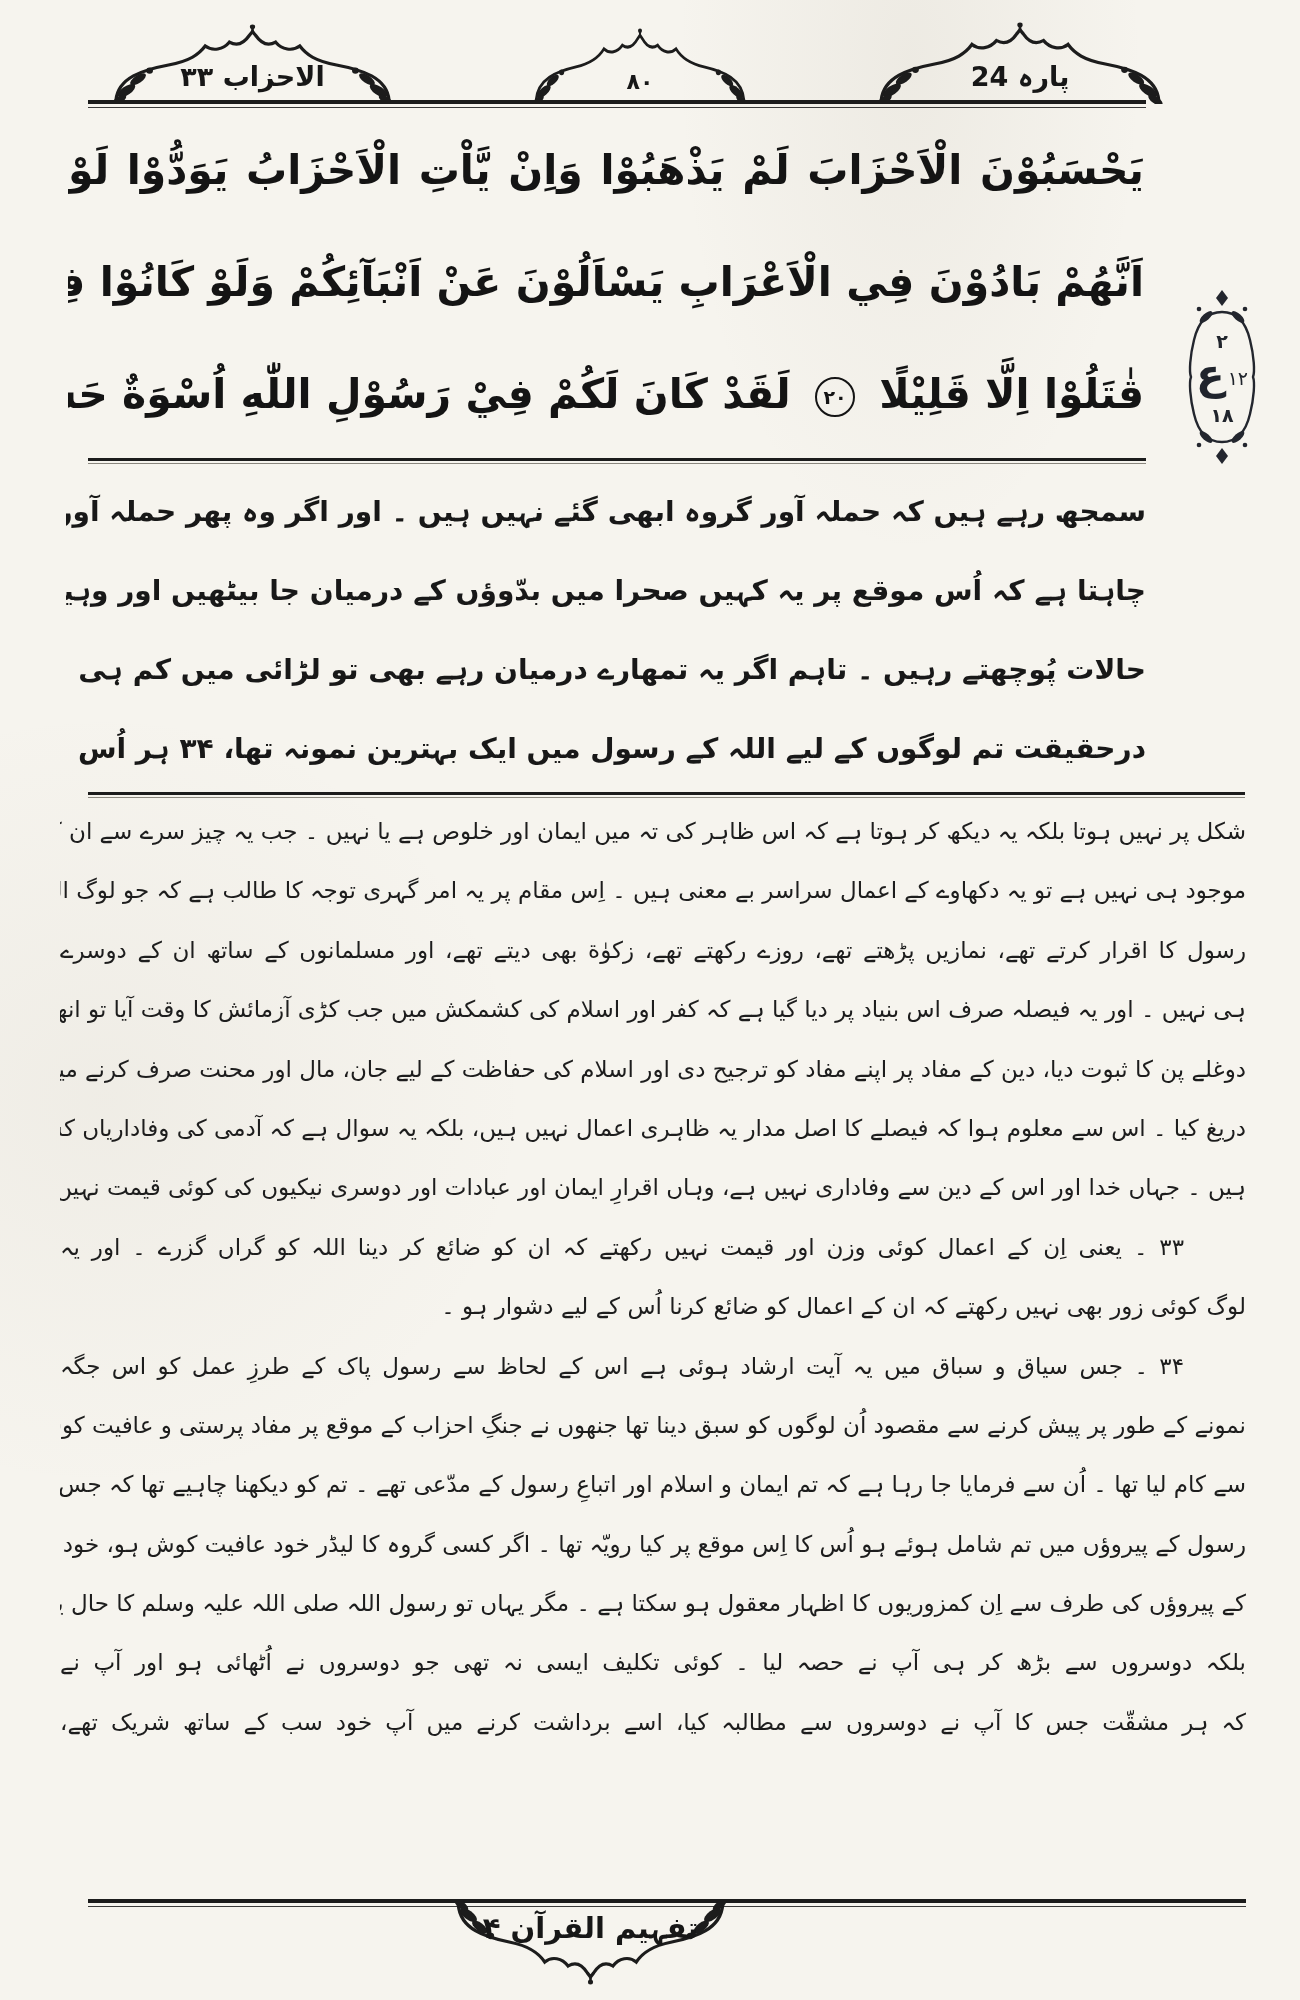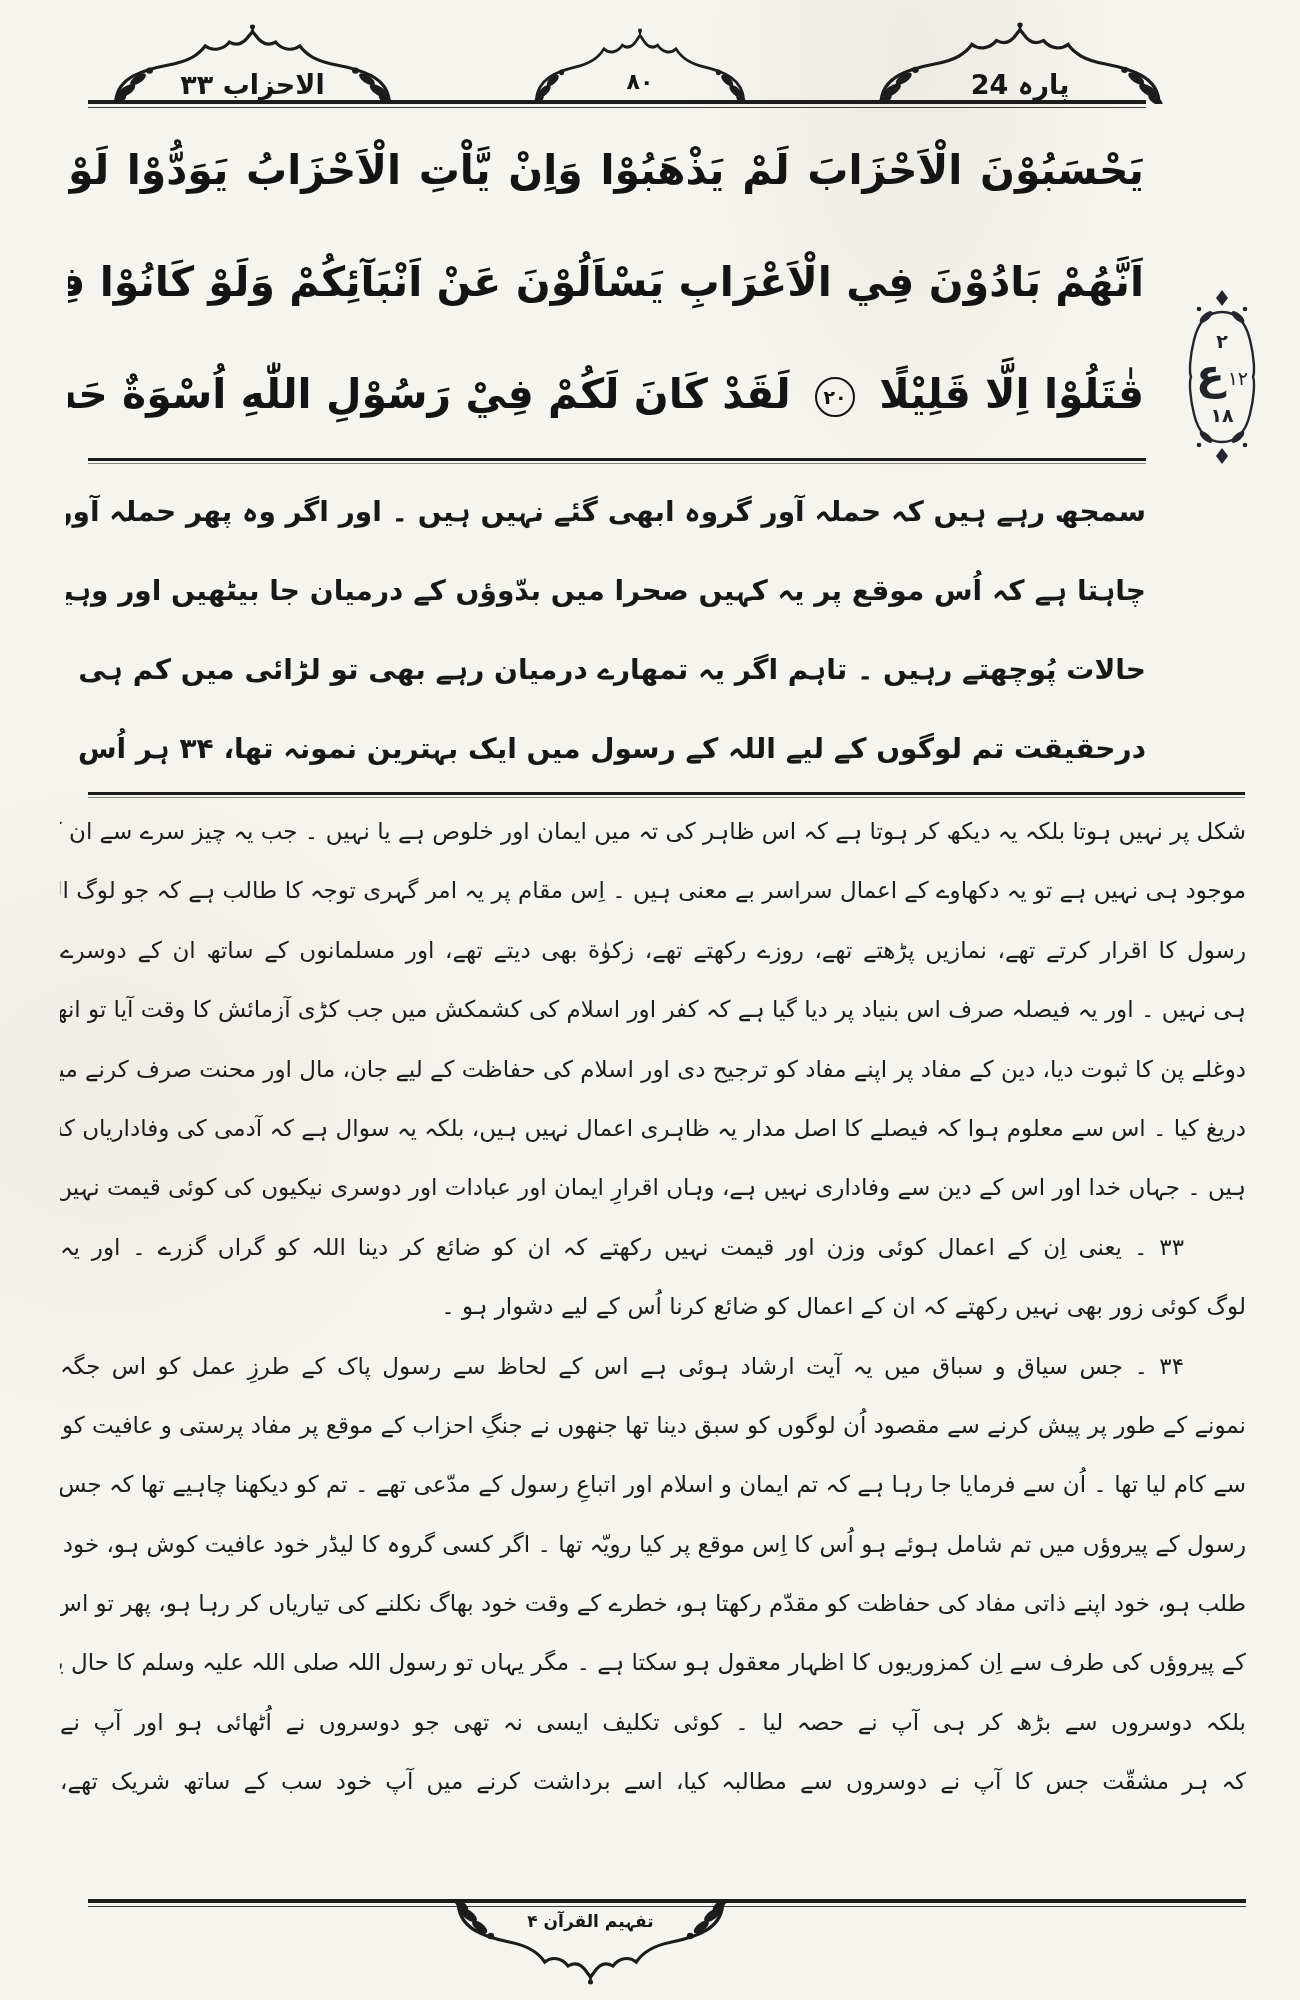--- a/index.html
+++ b/index.html
@@ -19,26 +19,26 @@
   
   .rule{position:absolute;}
   .rule-double{border-top:4px solid #1c1c1c;border-bottom:1px solid #3a3a3a;height:3px;}
   .rule-heavy{border-top:3px solid #1c1c1c;border-bottom:1px solid #8a877e;height:2px;}
   
   .cartouche{position:absolute;}
   .cartouche svg{position:absolute;inset:0;width:100%;height:100%;}
   .cartouche-label{
     position:absolute;inset:0;
     display:flex;align-items:flex-end;justify-content:center;
-    padding-bottom:4px;
+    padding-bottom:12px;
     font-weight:bold;font-size:27px;letter-spacing:1px;
     color:#171717;
   }
   .cartouche-label.small-num{font-size:22px;padding-bottom:10px;}
-  .footer-cartouche .cartouche-label{align-items:flex-start;padding-top:10px;font-size:17px;}
+  .footer-cartouche .cartouche-label{align-items:flex-start;padding-top:10px;font-size:29px;}
   
   .quran-block{position:absolute;left:68px;top:114px;width:1076px;}
   .quran-line{
     height:112px;line-height:112px;
     font-size:41px;font-weight:bold;
     text-align:justify;text-align-last:justify;
     white-space:nowrap;overflow:hidden;
     color:#141414;
   }
   .ayah-badge{
@@ -180,21 +180,20 @@
     <div class="commentary-line">ہی نہیں ۔ اور یہ فیصلہ صرف اس بنیاد پر دیا گیا ہے کہ کفر اور اسلام کی کشمکش میں جب کڑی آزمائش کا وقت آیا تو انھوں نے</div>
     <div class="commentary-line">دوغلے پن کا ثبوت دیا، دین کے مفاد پر اپنے مفاد کو ترجیح دی اور اسلام کی حفاظت کے لیے جان، مال اور محنت صرف کرنے میں</div>
     <div class="commentary-line">دریغ کیا ۔ اس سے معلوم ہوا کہ فیصلے کا اصل مدار یہ ظاہری اعمال نہیں ہیں، بلکہ یہ سوال ہے کہ آدمی کی وفاداریاں کس طرف</div>
     <div class="commentary-line endline">ہیں ۔ جہاں خدا اور اس کے دین سے وفاداری نہیں ہے، وہاں اقرارِ ایمان اور عبادات اور دوسری نیکیوں کی کوئی قیمت نہیں ۔</div>
     <div class="commentary-line indent">۳۳ ۔ یعنی اِن کے اعمال کوئی وزن اور قیمت نہیں رکھتے کہ ان کو ضائع کر دینا اللہ کو گراں گزرے ۔ اور یہ</div>
     <div class="commentary-line endline">لوگ کوئی زور بھی نہیں رکھتے کہ ان کے اعمال کو ضائع کرنا اُس کے لیے دشوار ہو ۔</div>
     <div class="commentary-line indent">۳۴ ۔ جس سیاق و سباق میں یہ آیت ارشاد ہوئی ہے اس کے لحاظ سے رسول پاک کے طرزِ عمل کو اس جگہ</div>
     <div class="commentary-line">نمونے کے طور پر پیش کرنے سے مقصود اُن لوگوں کو سبق دینا تھا جنھوں نے جنگِ احزاب کے موقع پر مفاد پرستی و عافیت کوشی</div>
     <div class="commentary-line">سے کام لیا تھا ۔ اُن سے فرمایا جا رہا ہے کہ تم ایمان و اسلام اور اتباعِ رسول کے مدّعی تھے ۔ تم کو دیکھنا چاہیے تھا کہ جس</div>
     <div class="commentary-line">رسول کے پیروؤں میں تم شامل ہوئے ہو اُس کا اِس موقع پر کیا رویّہ تھا ۔ اگر کسی گروہ کا لیڈر خود عافیت کوش ہو، خود آرام</div>
-    <div class="commentary-line">طلب ہو، خود اپنے ذاتی مفاد کی حفاظت کو مقدّم رکھتا ہو، خطرے کے وقت خود بھاگ نکلنے کی تیاریاں کر رہا ہو، پھر تو اس</div>
     <div class="commentary-line">کے پیروؤں کی طرف سے اِن کمزوریوں کا اظہار معقول ہو سکتا ہے ۔ مگر یہاں تو رسول اللہ صلی اللہ علیہ وسلم کا حال یہ تھا</div>
     <div class="commentary-line">بلکہ دوسروں سے بڑھ کر ہی آپ نے حصہ لیا ۔ کوئی تکلیف ایسی نہ تھی جو دوسروں نے اُٹھائی ہو اور آپ نے</div>
     <div class="commentary-line">کہ ہر مشقّت جس کا آپ نے دوسروں سے مطالبہ کیا، اسے برداشت کرنے میں آپ خود سب کے ساتھ شریک تھے،</div>
   </div>
 
   <div class="rule rule-double" style="left:88px;top:1899px;width:1158px;"></div>
 
   <div class="cartouche footer-cartouche" style="left:438px;top:1901px;width:305px;height:84px;">
     <svg viewBox="0 0 300 84" preserveAspectRatio="none">
       <g transform="translate(0,84) scale(1,-1)">

